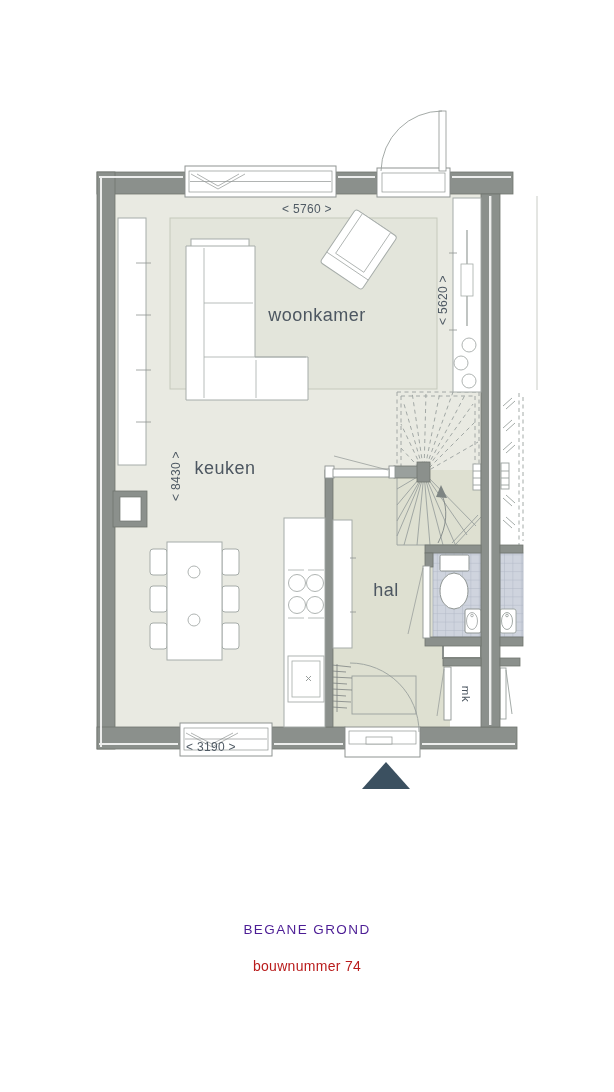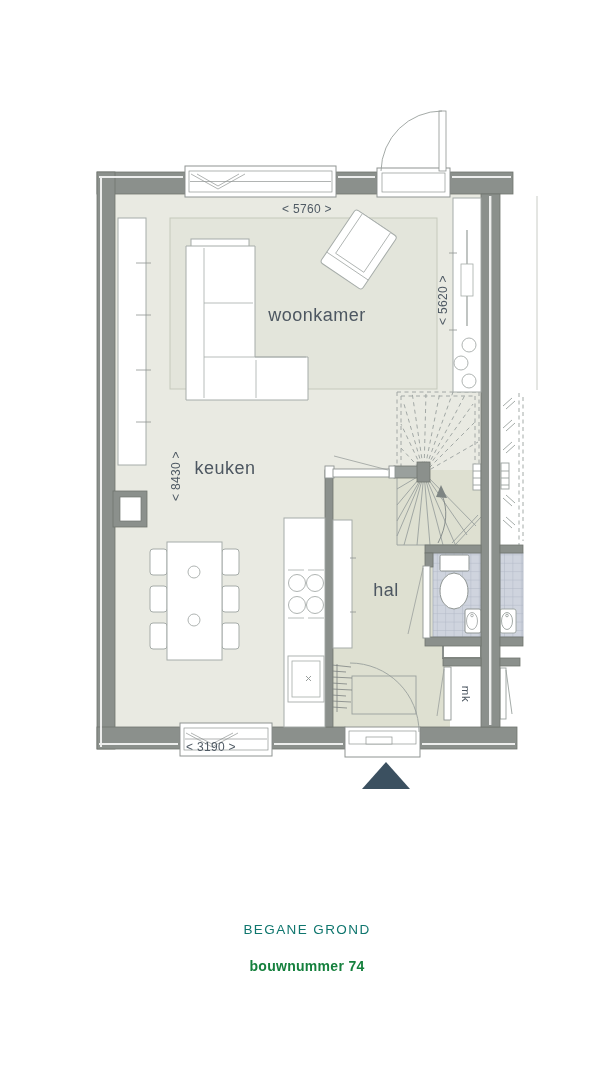--- a/index.html
+++ b/index.html
@@ -11,25 +11,25 @@
   .lbl{
     position:absolute;transform:translate(-50%,-50%);
     color:#4d5761;font-size:18px;letter-spacing:.5px;white-space:nowrap;
   }
   .dim{font-size:12px;letter-spacing:.3px;color:#4f5a64;}
   .rot-ccw{transform:translate(-50%,-50%) rotate(-90deg);}
   .rot-cw{transform:translate(-50%,-50%) rotate(90deg);}
   .mk-lbl{font-size:11.5px;}
   .footer-title{
     position:absolute;left:307px;top:929px;transform:translate(-50%,-50%);
-    font-size:13.5px;letter-spacing:1.4px;color:#0f766e;white-space:nowrap;
+    font-size:13.5px;letter-spacing:1.4px;color:#4c1d95;white-space:nowrap;
   }
   .footer-sub{
     position:absolute;left:307px;top:966px;transform:translate(-50%,-50%);
-    font-size:14px;letter-spacing:.3px;color:#15803d;white-space:nowrap;font-weight:bold;
+    font-size:14px;letter-spacing:.3px;color:#b91c1c;white-space:nowrap;
   }
 </style>
 </head>
 <body>
 
 <div class="page">
 
 <svg class="plan-svg" width="614" height="1092" viewBox="0 0 614 1092">
   <defs>
     <pattern id="tiles" width="8.4" height="8.4" patternUnits="userSpaceOnUse">

